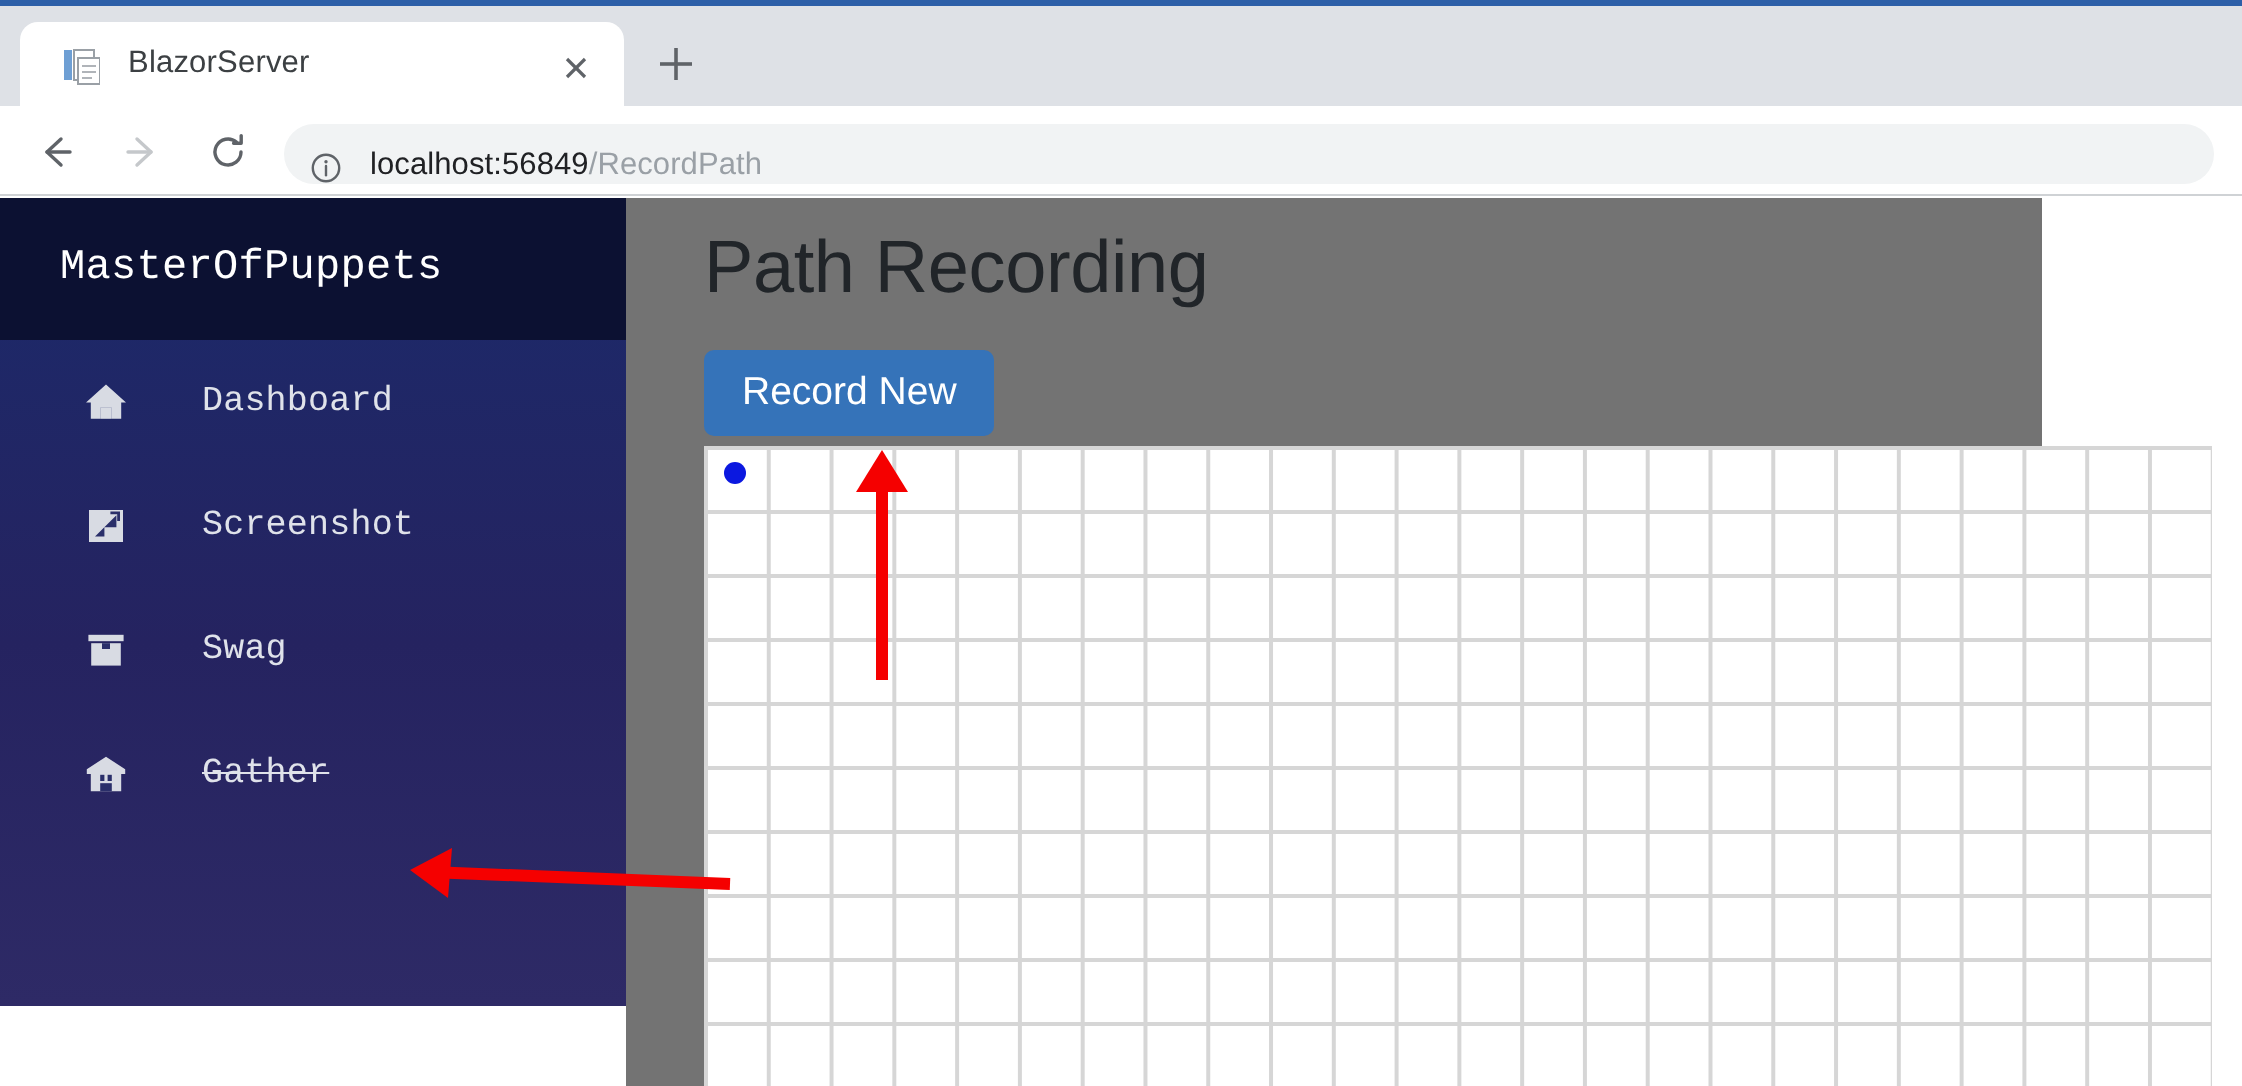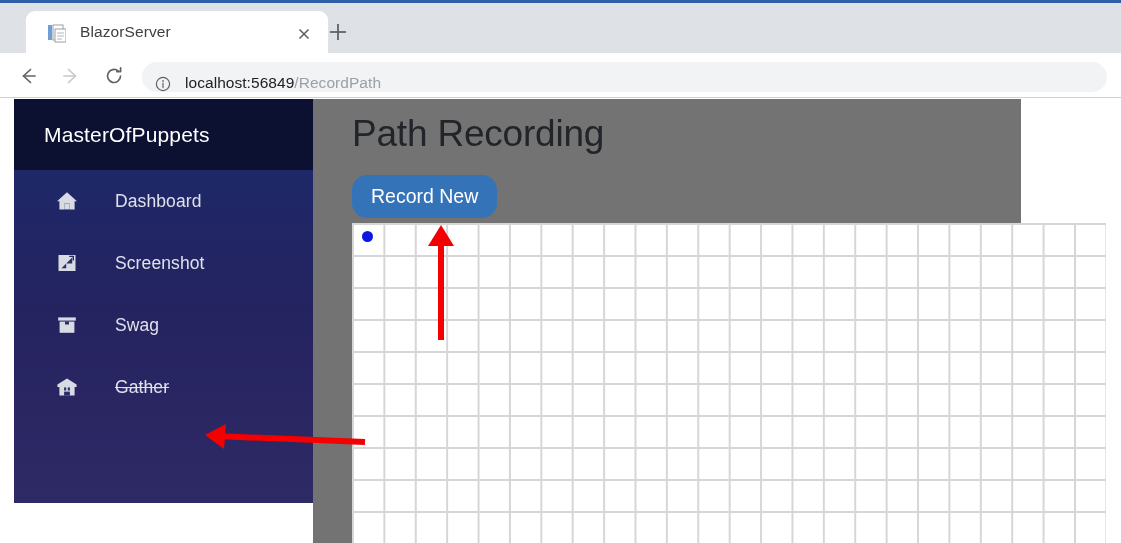--- a/index.html
+++ b/index.html
@@ -36,21 +36,20 @@
     background: #dee1e6;
   }
   .tab {
     position: absolute;
     top: 8px; left: 10px;
     width: 302px; height: 45px;
     background: #ffffff;
     border-radius: 9px 9px 0 0;
     display: flex;
     align-items: center;
-    margin-left: 16px;
   }
   .tab-favicon {
     position: absolute;
     left: 22px; top: 13px;
     width: 18px; height: 19px;
   }
   .tab-title {
     position: absolute;
     left: 54px;
     top: 12px;
@@ -133,24 +132,25 @@
     position: absolute;
     top: 99px; left: 0;
     width: 1121px; height: 444px;
     overflow: hidden;
     background: #ffffff;
   }
 
   
   .sidebar {
     position: absolute;
-    top: 0; left: 14px;
+    top: 0; left: 0;
     width: 313px; height: 404px;
     background: linear-gradient(180deg, #1b2a6b 0%, #252360 55%, #2e2a66 100%);
     overflow: hidden;
+    font-family: Liberation Mono, monospace;
   }
   .sidebar-header {
     position: absolute;
     top: 0; left: 0;
     width: 313px; height: 71px;
     background: #0c1132;
     display: flex;
     align-items: center;
   }
   .brand {
@@ -214,21 +214,21 @@
   .btnrow {
     position: absolute;
     top: 76px; left: 39px;
     display: flex;
     gap: 8px;
   }
   .btn {
     background: #3573b9;
     color: #ffffff;
     border: none;
-    border-radius: 15px;
+    border-radius: 5px;
     font-family: "Liberation Sans", sans-serif;
     font-size: 19.5px;
     padding: 10px 19px 11px 19px;
     line-height: 1.15;
     cursor: pointer;
     white-space: nowrap;
   }
 
   
   .grid-wrap {

